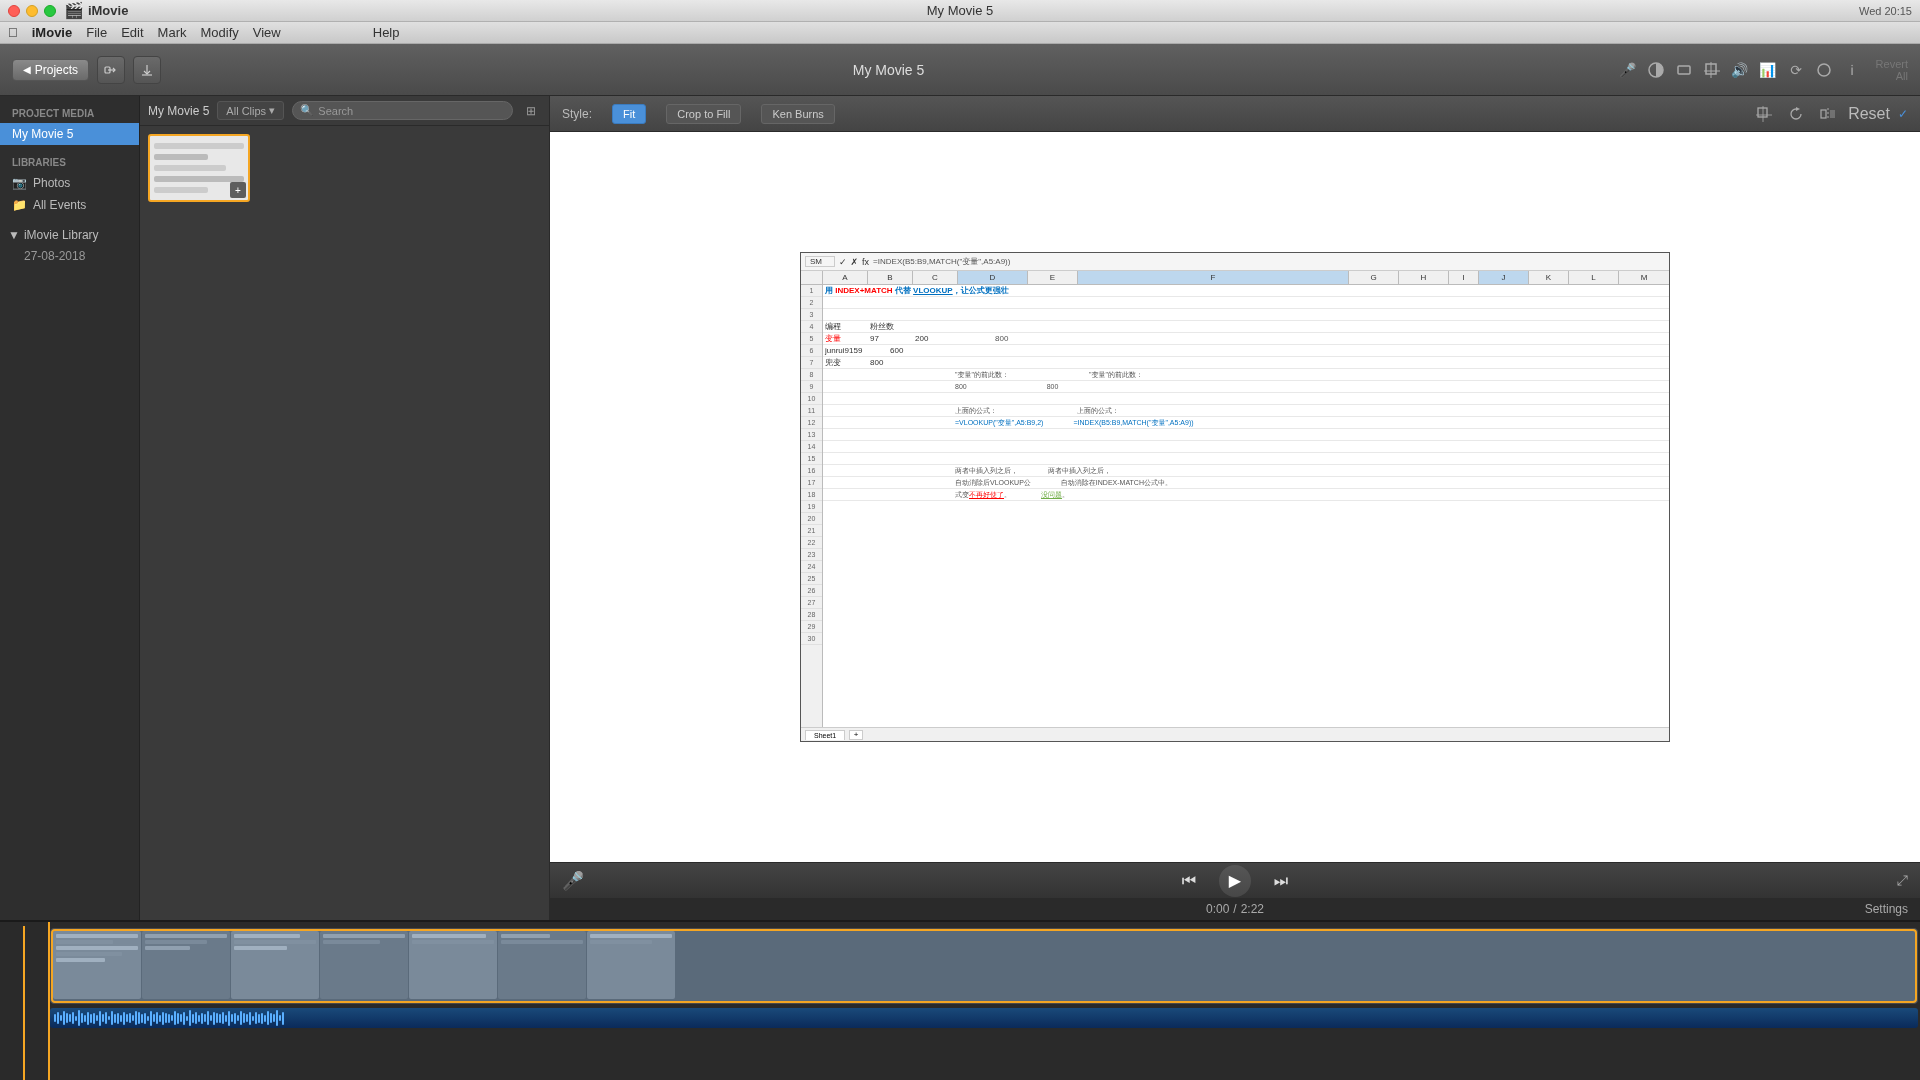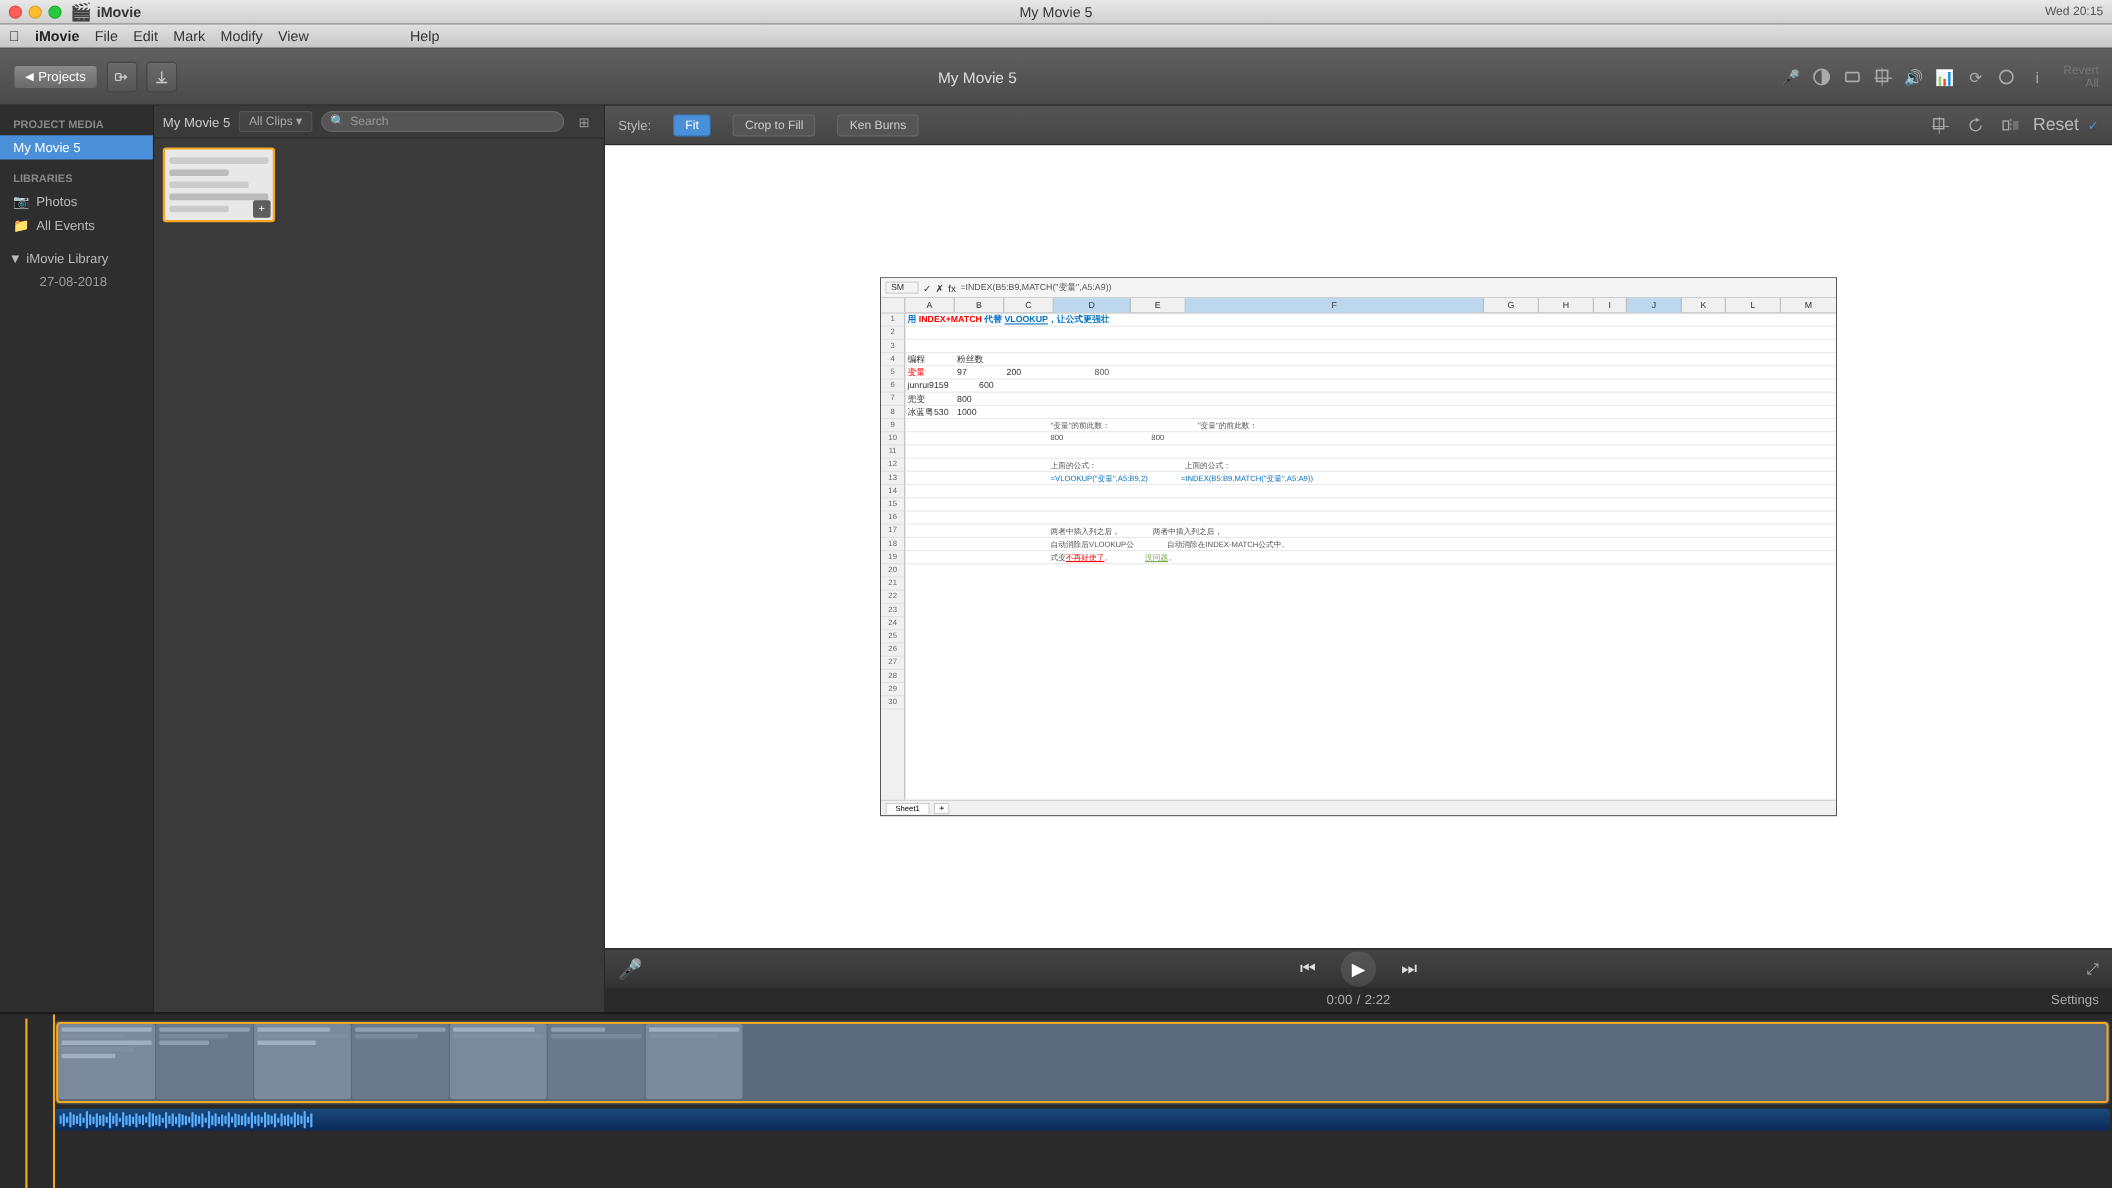--- a/index.html
+++ b/index.html
@@ -46,21 +46,21 @@
     .media-tab.active { background: linear-gradient(to bottom, #6a6a6a, #555); color: #fff; }
 
     .media-browser { display: flex; flex: 1; overflow: hidden; }
     .sidebar-panel { width: 140px; background: #2e2e2e; border-right: 1px solid #222; display: flex; flex-direction: column; padding: 8px 0; }
     .sidebar-section-title { font-size: 10px; color: #888; padding: 4px 12px; text-transform: uppercase; font-weight: 600; }
     .sidebar-item { padding: 4px 12px; font-size: 12px; color: #bbb; cursor: pointer; display: flex; align-items: center; gap: 6px; }
     .sidebar-item.active { background: #4a90d9; color: #fff; }
 
     .library-section { margin-top: 8px; }
     .library-header { display: flex; align-items: center; padding: 4px 8px; cursor: pointer; color: #bbb; font-size: 12px; }
-    .library-child { padding: 3px 36px; font-size: 12px; color: #999; cursor: pointer; }
+    .library-child { padding: 3px 24px; font-size: 12px; color: #999; cursor: pointer; }
 
     .media-content { flex: 1; display: flex; flex-direction: column; }
     .media-header { height: 30px; background: #3a3a3a; display: flex; align-items: center; padding: 0 8px; gap: 8px; border-bottom: 1px solid #2a2a2a; }
     .media-title { font-size: 12px; color: #ccc; }
     .filter-btn { font-size: 11px; color: #aaa; background: #444; border: 1px solid #555; border-radius: 3px; padding: 2px 8px; cursor: pointer; display: flex; align-items: center; gap: 3px; }
     .search-box { flex: 1; background: #555; border: 1px solid #666; border-radius: 10px; padding: 2px 8px; color: #ddd; font-size: 11px; display: flex; align-items: center; gap: 4px; }
     .search-icon { color: #999; font-size: 11px; }
     .grid-icon-btn { width: 20px; height: 20px; display: flex; align-items: center; justify-content: center; color: #999; cursor: pointer; }
 
     .media-grid { flex: 1; padding: 8px; display: flex; flex-wrap: wrap; gap: 4px; overflow-y: auto; }
@@ -381,24 +381,20 @@
                 <div style="height:12px; border-bottom:1px solid #e8e8e8; display:flex; align-items:center; padding:0 2px; font-size:8px; color:#333;">
                   <span style="width:65px;">junrui9159</span>
                   <span style="width:45px;">600</span>
                 </div>
 
                 <div style="height:12px; border-bottom:1px solid #e8e8e8; display:flex; align-items:center; padding:0 2px; font-size:8px; color:#333;">
                   <span style="width:45px;">兜变</span>
                   <span style="width:45px;">800</span>
                 </div>
 
-                <div style="height:12px; border-bottom:1px solid #e8e8e8; display:flex; align-items:center; padding:0 2px; font-size:8px; color:#333;">
-                  <span style="width:45px;">冰蓝粤530</span>
-                  <span style="width:45px;">1000</span>
-                </div>
 
                 <div style="height:12px; border-bottom:1px solid #e8e8e8; display:flex; align-items:center; padding:0 2px; font-size:8px;">
                   <span style="width:130px;"></span>
                   <span style="color:#555; font-size:7px;">"变量"的前此数：</span>
                   <span style="width:80px;"></span>
                   <span style="color:#555; font-size:7px;">"变量"的前此数：</span>
                 </div>
 
                 <div style="height:12px; border-bottom:1px solid #e8e8e8; display:flex; align-items:center; padding:0 2px; font-size:8px;">
                   <span style="width:130px;"></span>

